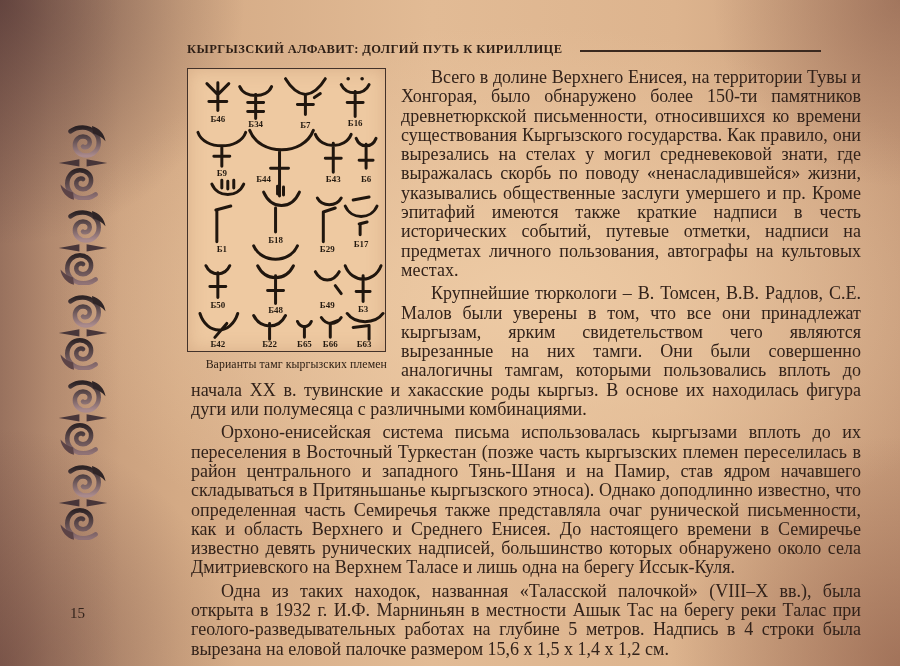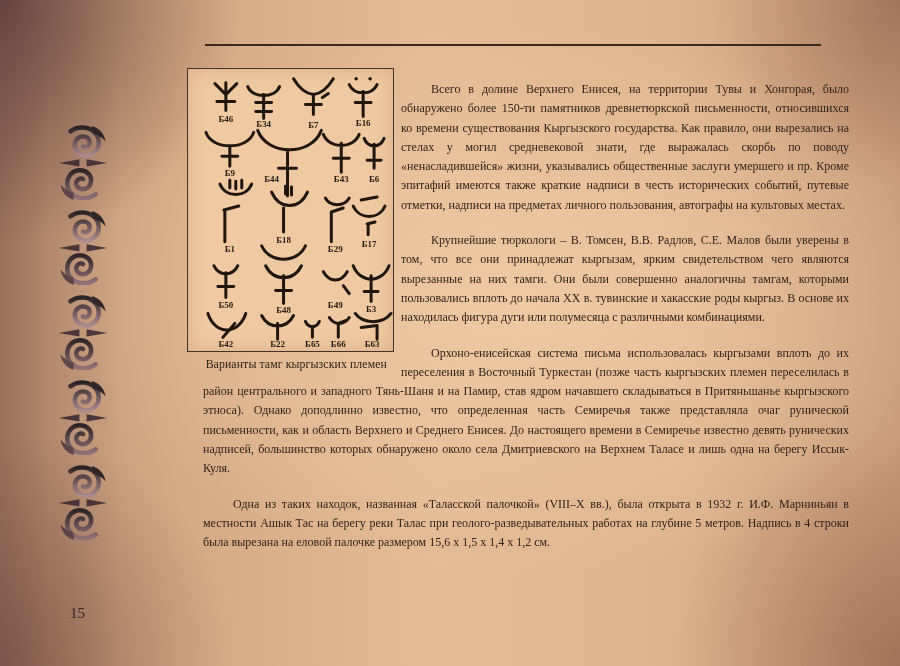--- a/index.html
+++ b/index.html
@@ -16,24 +16,24 @@
       linear-gradient(90deg,#bb9174 0%,#d4aa85 20%,#e2bb95 48%,#ddb48e 75%,#c69a79 100%);
   }
   .ornament-col{position:absolute;left:56px;top:124px;display:flex;flex-direction:column;gap:9px;}
   .orn-svg{width:54px;height:76px;display:block;opacity:.92;}
   .header{position:absolute;left:187px;top:42px;width:678px;display:flex;align-items:center;}
   .header-title{font-size:12.5px;font-weight:bold;letter-spacing:.4px;color:#2e1f16;white-space:nowrap;}
   .header-rule{flex:1;height:2px;background:#3a291f;margin:2px 44px 0 18px;}
   .content{position:absolute;left:187px;top:64px;width:678px;color:#32221a;}
   .figure-wrap{float:left;width:200px;margin:4px 14px 4px 0;}
   .figure-box{width:197px;height:282px;border:1.5px solid #43322a;background:#eec9a1;
-    box-shadow:inset 0 0 18px rgba(151,94,62,.25);padding-left:8px;}
+    box-shadow:inset 0 0 18px rgba(151,94,62,.25);}
   .figure-box svg{display:block;width:100%;height:100%;}
   .figure-caption{margin-top:5px;font-size:11.8px;color:#2e2015;letter-spacing:.1px;text-align:right;}
-  .content p{margin:16px;font-size:12px;line-height:19.3px;text-align:justify;text-indent:30px;}
+  .content p{margin:4px;font-size:18px;line-height:19.3px;text-align:justify;text-indent:30px;}
   .page-number{position:absolute;left:70px;top:605px;font-size:15px;color:#33231b;}
   .tamga-label{font-family:"Liberation Serif",serif;font-size:9px;font-weight:bold;fill:#241a10;}
   .defs-holder{position:absolute;width:0;height:0;overflow:hidden;}
 </style>
 </head>
 <body>
 
 <svg class="defs-holder" aria-hidden="true">
   <defs>
     <linearGradient id="ogA" x1="0" y1="0" x2="0" y2="1">
@@ -71,20 +71,21 @@
       </svg>
     <svg class="orn-svg" viewBox="0 0 60 84">
         <use href="#spiralMotif"></use>
       </svg>
     <svg class="orn-svg" viewBox="0 0 60 84">
         <use href="#spiralMotif"></use>
       </svg>
   </div>
 
   <div class="header">
+    <span class="header-title">КЫРГЫЗСКИЙ АЛФАВИТ: ДОЛГИЙ ПУТЬ К КИРИЛЛИЦЕ</span>
     <span class="header-rule"></span>
   </div>
 
   <div class="content">
 
     <div class="figure-wrap">
       <div class="figure-box">
         <svg viewBox="0 0 198 280">
           <g fill="none" stroke="#20160e" stroke-width="3" stroke-linecap="round" stroke-linejoin="round">
 

